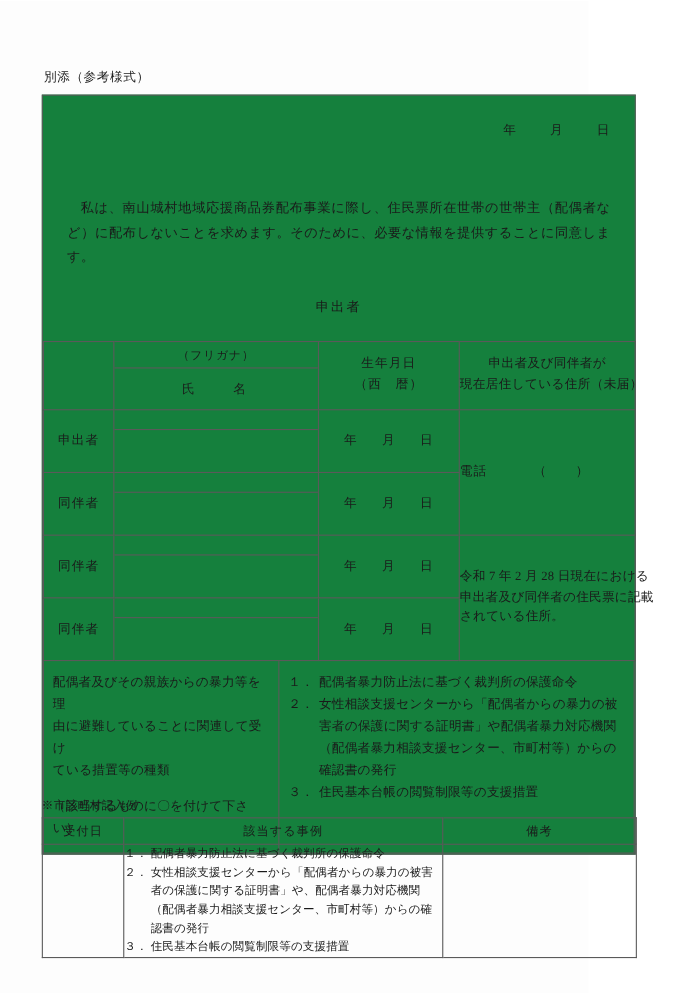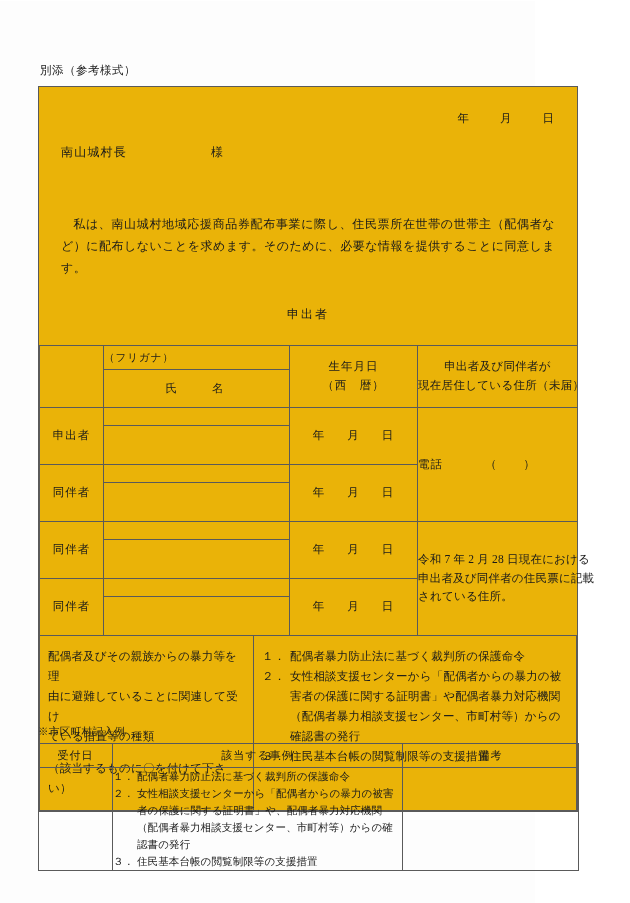--- a/index.html
+++ b/index.html
@@ -34,21 +34,21 @@
   }
 
   
   .form-box {
     position: absolute;
     left: 38px;
     top: 85px;
     width: 540px;
     border: 1px solid #5a5a5a;
     box-sizing: border-box;
-    background: #eab308;
+    background: #15803d;
   }
 
   .upper {
     padding: 0;
   }
 
   .date-line {
     text-align: right;
     font-size: 11.5px;
     padding: 24px 22px 0 0;
@@ -110,21 +110,21 @@
   }
   table.persons th {
     text-align: center;
   }
   .col-role  { width: 64px; }
   .col-name  { width: 186px; }
   .col-birth { width: 128px; }
   .col-addr  { width: 160px; }
   .hdr-furigana {
     border-bottom: 1px solid #5a5a5a;
-    text-align: left;
+    text-align: center;
     padding: 5px 0 4px 0;
     font-size: 10.5px;
     letter-spacing: 1px;
   }
   .hdr-shimei {
     text-align: center;
     padding: 11px 0 11px 0;
     font-size: 11.5px;
     letter-spacing: 4px;
   }
@@ -265,23 +265,20 @@
   <div class="attach-label">別添（参考様式）</div>
 
   <div class="form-box">
 
     <div class="upper">
 
       <div class="date-line">
         <span class="seg">年</span><span class="gap"></span><span class="seg">月</span><span class="gap"></span><span class="seg">日</span>
       </div>
 
-      <div class="addressee">
-        <span class="to">南山城村長</span><span>様</span>
-      </div>
 
       <div class="doc-title">
       </div>
 
       <div class="body-para"><span class="indent"></span><span>私は、南山城村地域応援商品券配布事業に際し、住民票所在世帯の世帯主（配偶者など）に配布しないことを求めます。そのために、必要な情報を提供することに同意します。</span></div>
 
       <div class="applicant-line">申出者</div>
 
     </div>
 

